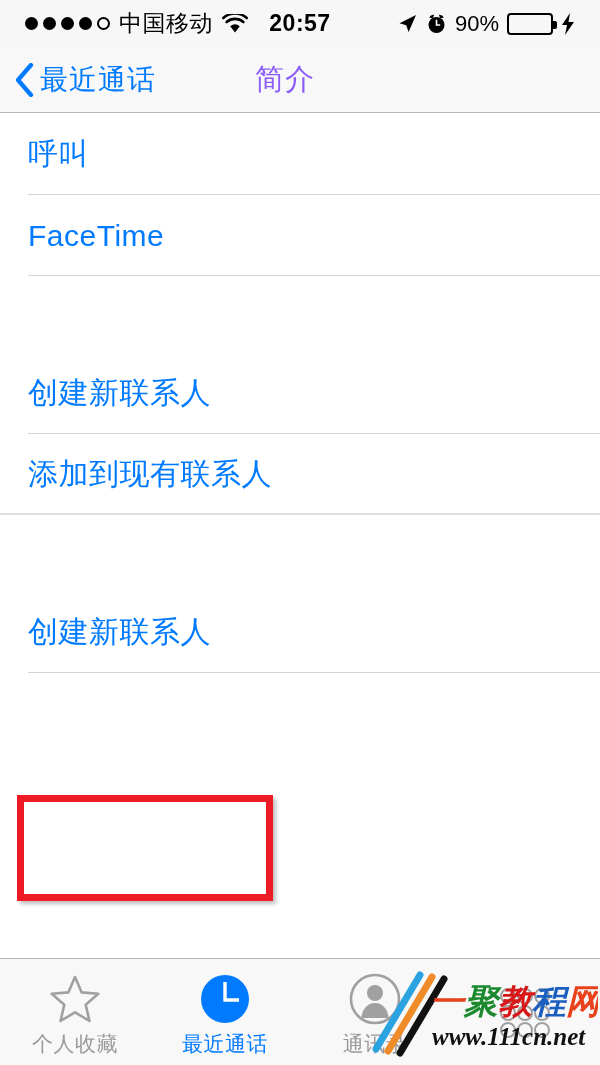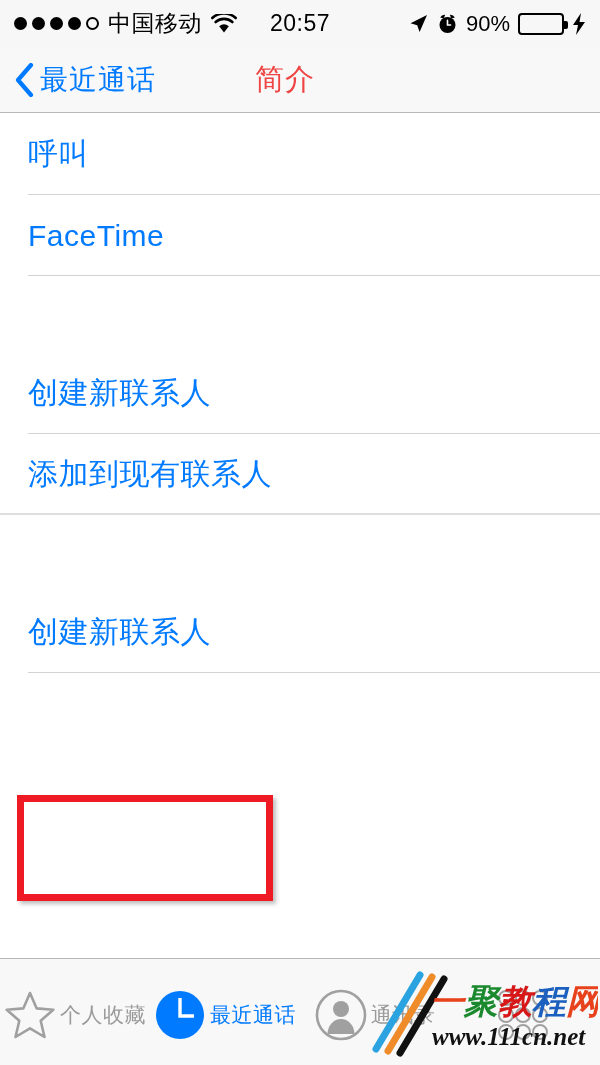--- a/index.html
+++ b/index.html
@@ -21,21 +21,21 @@
   
   .status-bar {
     position: absolute;
     top: 0; left: 0;
     width: 600px;
     height: 47px;
     background: #f7f7f7;
     display: flex;
     align-items: center;
     box-sizing: border-box;
-    padding: 0 14px;
+    padding: 0 25px;
     color: #000;
   }
   .status-left {
     display: flex;
     align-items: center;
     gap: 9px;
     flex: 0 0 auto;
   }
   .sig-dots { display: flex; align-items: center; gap: 5px; }
   .dot {
@@ -47,21 +47,21 @@
     border: 2px solid #000;
     box-sizing: border-box;
   }
   .carrier { font-size: 23px; letter-spacing: 0.5px; }
   .wifi-ico { width: 26px; height: 20px; display:block; }
   .status-center {
     position: absolute;
     left: 0; right: 0;
     text-align: center;
     font-size: 23px;
-    font-weight: normal;
+    font-weight: bold;
     letter-spacing: 0.5px;
     pointer-events: none;
   }
   .status-right {
     margin-left: auto;
     display: flex;
     align-items: center;
     gap: 8px;
     flex: 0 0 auto;
     z-index: 2;
@@ -117,21 +117,21 @@
     font-size: 28px;
     letter-spacing: 1px;
   }
   .nav-title {
     position: absolute;
     left: 0; right: 0; top: 0; bottom: 0;
     display: flex;
     align-items: center;
     justify-content: center;
     font-size: 29px;
-    color: #ef4444;
+    color: #8b5cf6;
     font-weight: 500;
     letter-spacing: 1px;
     pointer-events: none;
     padding-right: 30px;
     box-sizing: border-box;
   }
 
   
   .content {
     position: absolute;
@@ -195,21 +195,21 @@
     width: 600px;
     height: 107px;
     background: #f8f8f8;
     border-top: 1px solid #b5b5b5;
     box-sizing: border-box;
     display: flex;
   }
   .tab {
     flex: 1 1 0;
     display: flex;
-    flex-direction: row;
+    flex-direction: column;
     align-items: center;
     justify-content: center;
     gap: 4px;
     cursor: pointer;
     padding-top: 6px;
   }
   .tab .tab-ico { height: 54px; display: flex; align-items: center; justify-content: center; }
   .tab .tab-label {
     font-size: 21px;
     color: #9a9a9a;

